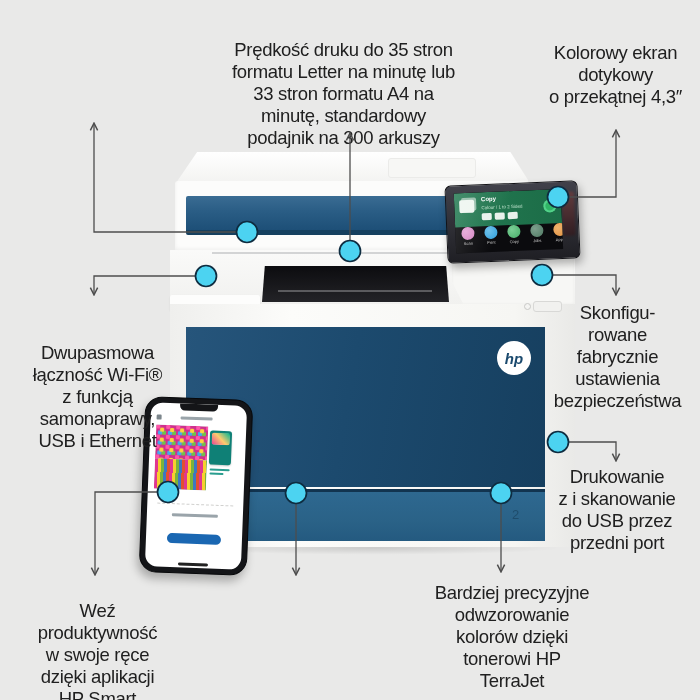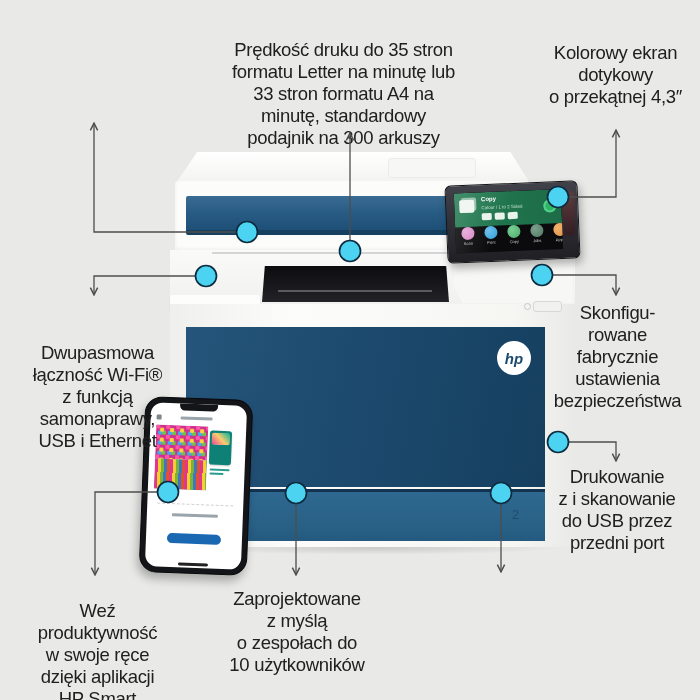--- a/index.html
+++ b/index.html
@@ -207,24 +207,25 @@
 bezpieczeństwa</div>
   <div class="callout" style="left:532px;top:466px;width:170px;">Drukowanie
 z i skanowanie
 do USB przez
 przedni port</div>
   <div class="callout" style="left:10px;top:600px;width:175px;">Weź
 produktywność
 w swoje ręce
 dzięki aplikacji
 HP Smart</div>
-  <div class="callout" style="left:192px;top:588px;width:210px;">Zaprojektowane
-z myślą
-o zespołach do
-10 użytkowników</div>
+  <div class="callout" style="left:408px;top:582px;width:208px;">Bardziej precyzyjne
+odwzorowanie
+kolorów dzięki
+tonerowi HP
+TerraJet</div>
 
   <svg class="overlay" width="700" height="700" viewBox="0 0 700 700">
     <defs>
       <marker id="arr" viewBox="0 0 10 10" refX="8" refY="5" markerWidth="7" markerHeight="7" orient="auto">
         <path d="M1,1 L9,5 L1,9" fill="none" stroke="#4d4d4d" stroke-width="1.6"></path>
       </marker>
     </defs>
     <g fill="none" stroke="#4d4d4d" stroke-width="1.3">
       <polyline points="247,232 94,232 94,124" marker-end="url(#arr)"></polyline>
       <polyline points="350,251 350,134" marker-end="url(#arr)"></polyline>

